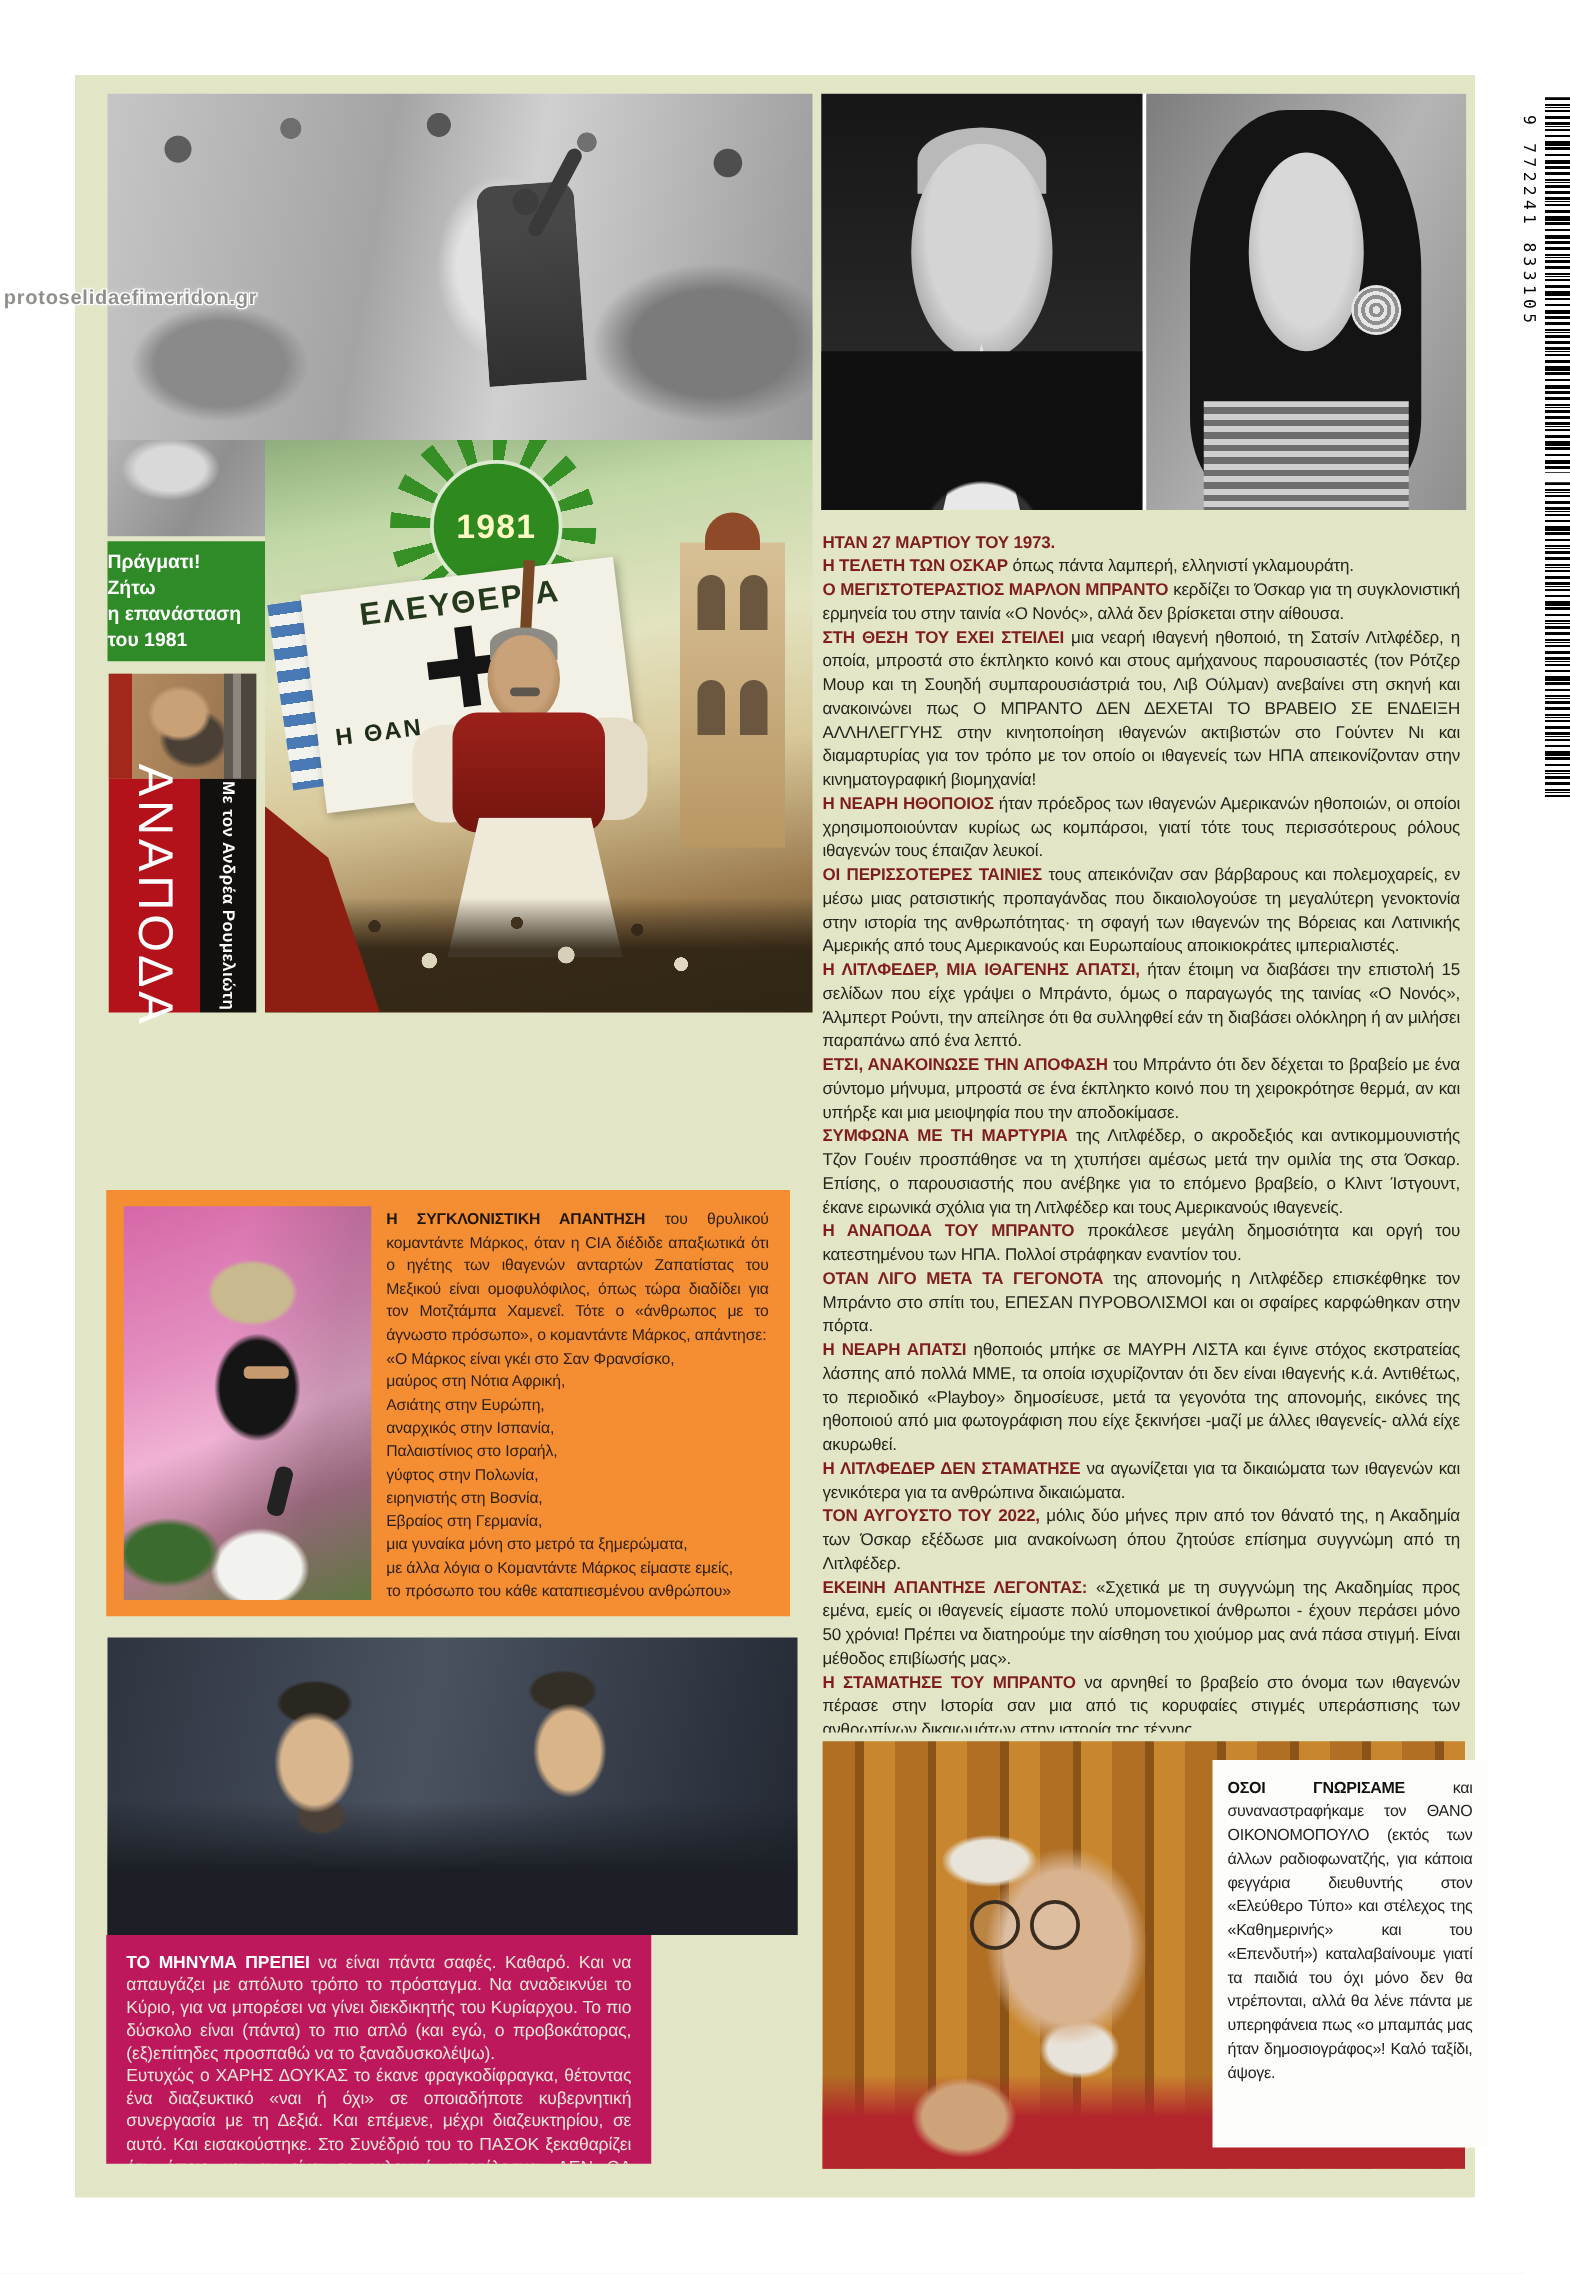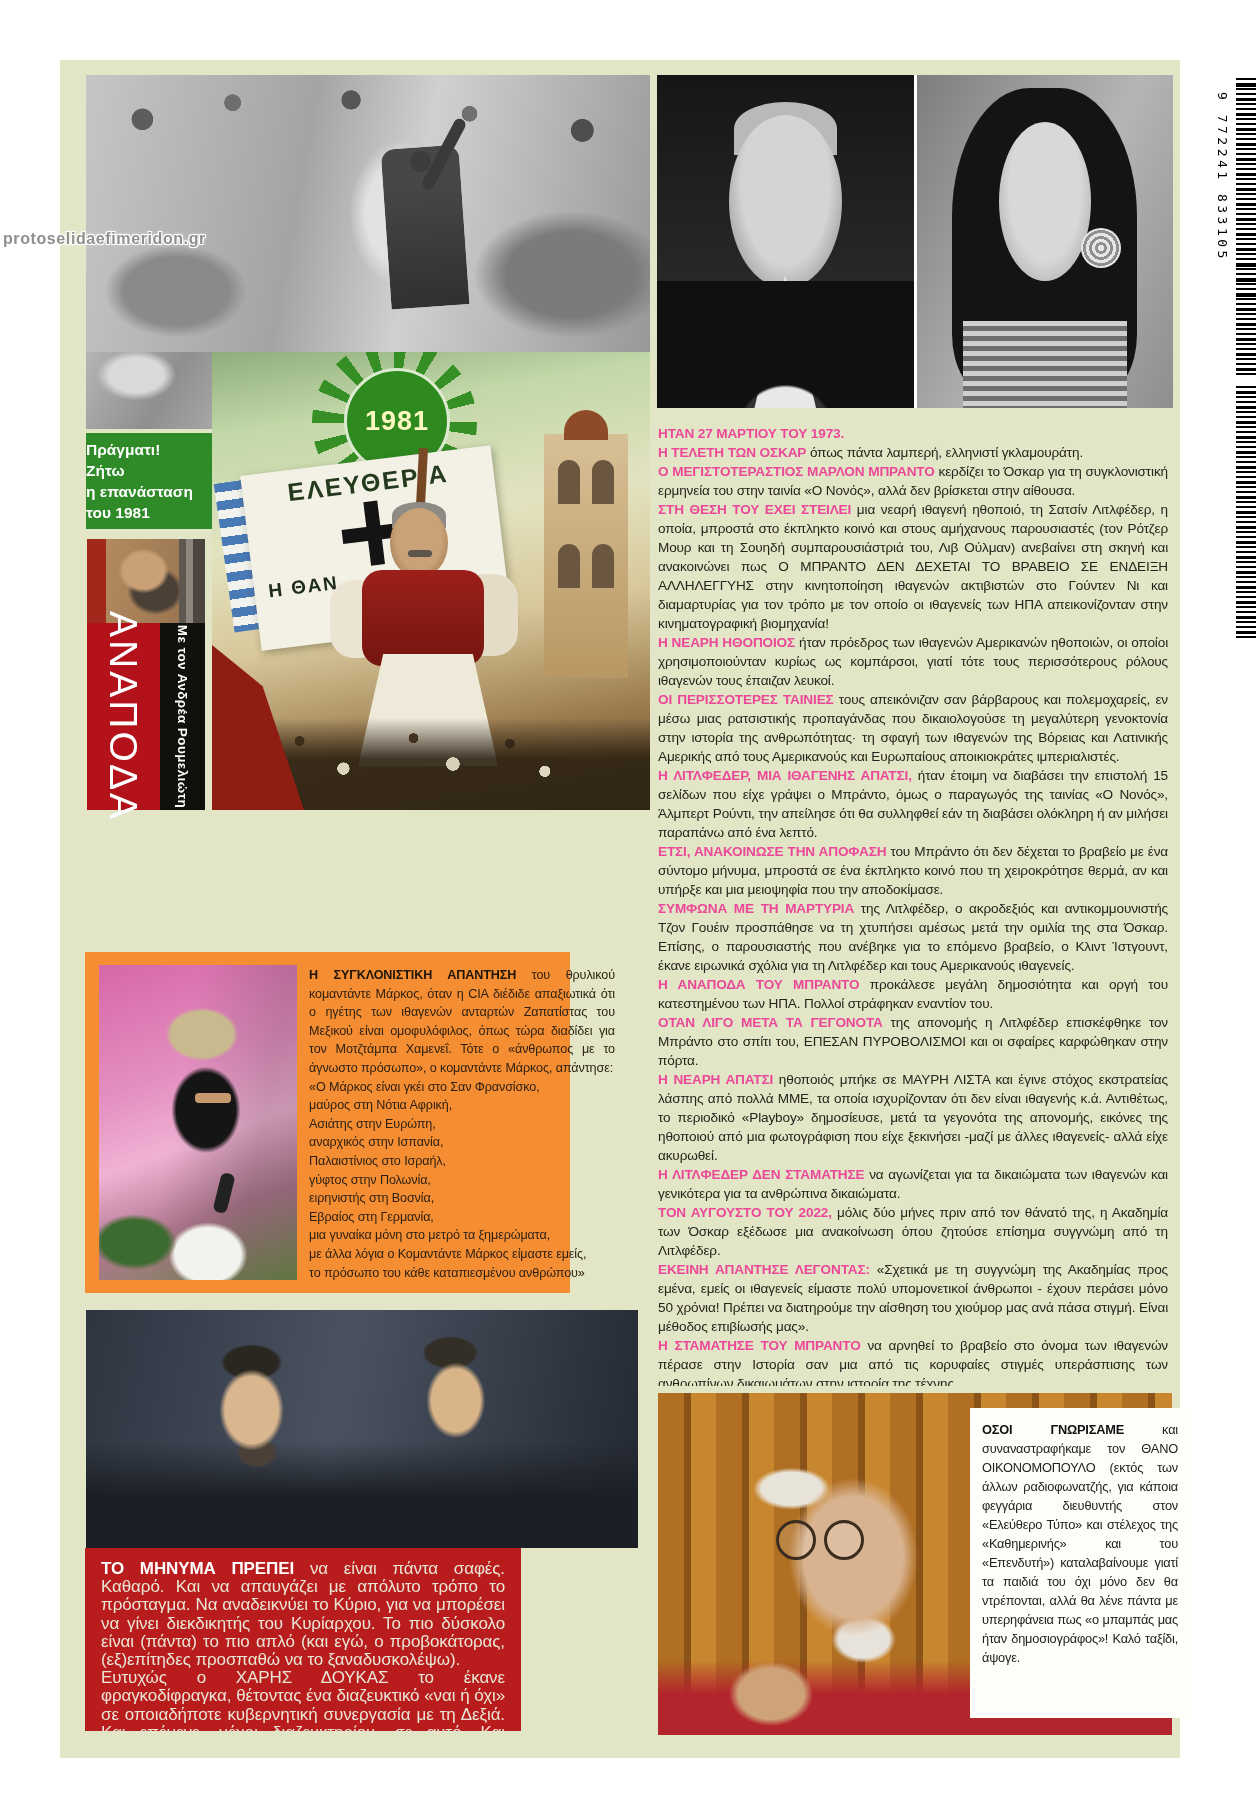--- a/index.html
+++ b/index.html
@@ -115,24 +115,24 @@
     background:radial-gradient(ellipse at 50% 42%,#d8d8d8 55%,#ababab 88%);}
   .oscar-r .medal{position:absolute;left:64%;top:46%;width:40px;height:40px;border-radius:50%;
     background:repeating-radial-gradient(circle,#e6e6e6 0 3px,#8f8f8f 3px 6px);}
   .oscar-r .dress{position:absolute;left:18%;top:74%;width:64%;height:26%;
     background:repeating-linear-gradient(180deg,#cfcfcf 0 5px,#6e6e6e 5px 10px);}
 
   
   .article{left:658px;top:424px;width:510px;height:962px;overflow:hidden;
     color:#26251d;font-size:13.6px;line-height:19px;letter-spacing:-.15px;}
   .ap{margin:0;text-align:justify;}
-  .lead{font-weight:bold;color:#ec4899;margin-top:41px;}
-
-  
-  .marcos{left:85px;top:952px;width:485px;height:341px;background:#f58d33;}
+  .lead{font-weight:bold;color:#7f1d1d;margin-top:41px;}
+
+  
+  .marcos{left:85px;top:952px;width:547px;height:341px;background:#f58d33;}
   .marcos-photo{left:14px;top:13px;width:198px;height:315px;
     background:
       radial-gradient(ellipse 60px 40px at 18% 88%, #3c6b2f 55%, rgba(0,0,0,0) 70%),
       radial-gradient(ellipse 55px 45px at 55% 92%, #f2f2ee 60%, rgba(0,0,0,0) 72%),
       radial-gradient(ellipse 52px 38px at 52% 22%, #c9b98f 60%, rgba(0,0,0,0) 70%),
       radial-gradient(ellipse 48px 60px at 54% 46%, #151515 62%, rgba(0,0,0,0) 72%),
       linear-gradient(100deg, rgba(0,0,0,0) 0 40%, rgba(26,26,26,.18) 75%),
       linear-gradient(160deg,#d667a8 0%,#e48fc0 35%,#f0b2d4 55%,#b0778f 75%,#6f8a4a 100%);}
   .marcos-eyes{left:96px;top:128px;width:36px;height:10px;background:#c69a6e;border-radius:4px;}
   .marcos-mic{left:118px;top:208px;width:14px;height:40px;background:#222;border-radius:6px;transform:rotate(14deg);}
@@ -147,23 +147,23 @@
     background:
       radial-gradient(ellipse 46px 58px at 30% 42%, #d9b68e 58%, rgba(0,0,0,0) 70%),
       radial-gradient(ellipse 44px 26px at 30% 22%, #2a2620 60%, rgba(0,0,0,0) 70%),
       radial-gradient(ellipse 30px 22px at 31% 60%, #4a4038 55%, rgba(0,0,0,0) 70%),
       radial-gradient(ellipse 42px 54px at 67% 38%, #d8b488 58%, rgba(0,0,0,0) 70%),
       radial-gradient(ellipse 40px 24px at 66% 18%, #332e26 60%, rgba(0,0,0,0) 70%),
       linear-gradient(rgba(0,0,0,0) 55%, #1c2026 78%),
       linear-gradient(100deg,#2e3440,#4a5260 45%,#232832);}
 
   
-  .blackbox{left:85px;top:1548px;width:436px;height:183px;background:#b91c1c;
+  .blackbox{left:85px;top:1548px;width:436px;height:183px;background:#be185d;
     padding:12px 16px;box-sizing:border-box;overflow:hidden;
-    color:#e9e6d6;font-size:17px;line-height:18.2px;letter-spacing:-.1px;}
+    color:#e9e6d6;font-size:14px;line-height:18.2px;letter-spacing:-.1px;}
   .bp{margin:0;text-align:justify;}
   .blead{font-weight:bold;color:#ffffff;}
 
   
   .obit-photo{left:658px;top:1393px;width:514px;height:342px;
     background:
       radial-gradient(ellipse 90px 110px at 38% 48%, #d9b390 55%, rgba(0,0,0,0) 72%),
       radial-gradient(ellipse 55px 30px at 26% 28%, #e9e4da 55%, rgba(0,0,0,0) 70%),
       radial-gradient(ellipse 46px 34px at 40% 72%, #e8e3da 55%, rgba(0,0,0,0) 70%),
       radial-gradient(ellipse 60px 46px at 22% 88%, #cfa379 55%, rgba(0,0,0,0) 70%),

